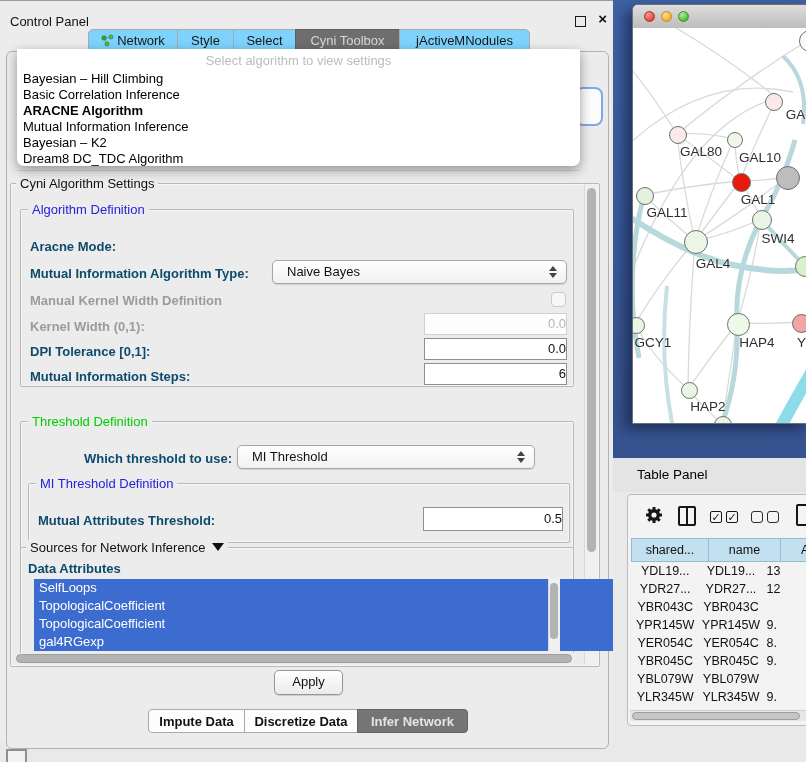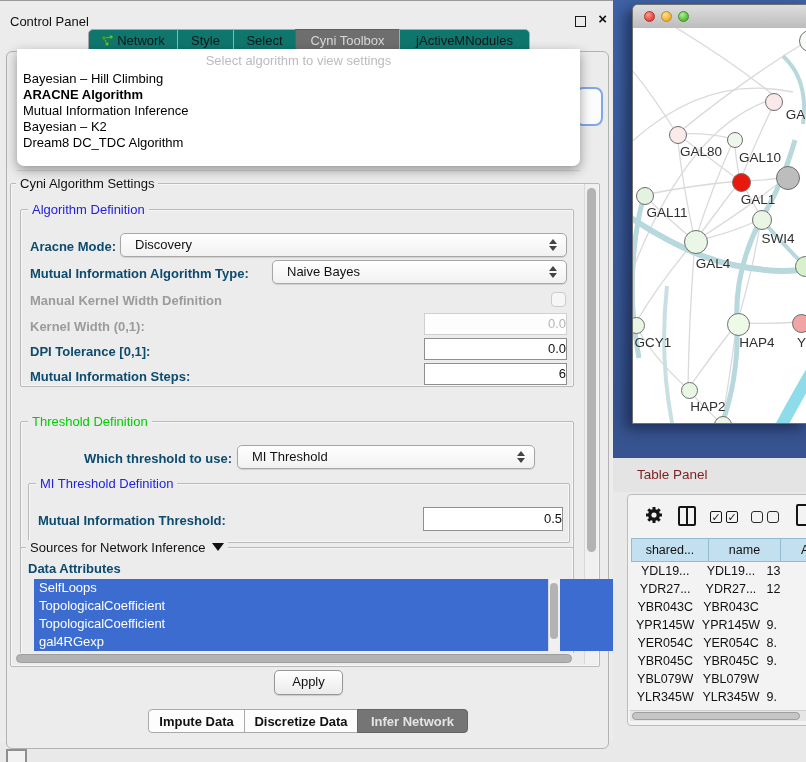--- a/index.html
+++ b/index.html
@@ -5,21 +5,21 @@
   html,body{margin:0;padding:0;}
   body{width:806px;height:762px;overflow:hidden;position:relative;background:#e9e9e9;
        font-family:"Liberation Sans","DejaVu Sans",sans-serif;-webkit-font-smoothing:antialiased;}
   .abs{position:absolute;}
   
   .cp-window{left:0;top:8;width:613px;height:741px;background:#ececec;border-top:1px solid #9a9a9a;}
   .cp-title{left:10px;top:13px;font-size:13px;color:#111;}
   .win-float{right:27px;top:15px;width:9px;height:9px;border:1.5px solid #1a1a1a;background:transparent;}
   .win-close{right:6px;top:9px;font-size:15px;font-weight:bold;color:#111;}
   .tab{top:28px;height:22px;line-height:22px;text-align:center;font-size:13px;color:#161616;
-       background:#0f766e;border:1px solid #a9a9a9;box-sizing:border-box;}
+       background:#7dd3fc;border:1px solid #a9a9a9;box-sizing:border-box;}
   .tab.first{border-radius:5px 0 0 0;}
   .tab.last{border-radius:0 5px 0 0;}
   .tab.sel{background:#6e6e6e;color:#d8d8d8;border-color:#5f5f5f;}
   .cp-card{left:6px;top:50px;width:601px;height:696px;border:1px solid #b2b2b2;border-radius:6px;background:#ececec;}
   .hline{height:1px;background:#d4d4d4;}
   
   .fieldset{border:1px solid #b9b9b9;border-radius:2px;box-shadow:0 0 0 1px #f7f7f7 inset;}
   .ftitle{font-size:13px;background:#ececec;padding:0 4px;white-space:nowrap;}
   .blabel{font-size:13px;font-weight:bold;color:#0c4a6e;white-space:nowrap;}
   .glabel{font-size:13px;font-weight:bold;color:#9b9b9b;white-space:nowrap;}
@@ -58,21 +58,21 @@
               border-radius:6px 6px 0 0;box-shadow:-7px 5px 14px rgba(8,16,44,.55);box-sizing:border-box;}
   .net-titlebar{left:0;top:0;right:0;height:23px;background:linear-gradient(#dedede,#bcbcbc);
                 border-bottom:1px solid #8d8d8d;border-radius:5px 5px 0 0;}
   .light{width:11px;height:11px;border-radius:50%;top:6px;box-sizing:border-box;}
   .net-canvas{left:0;top:23px;width:176px;height:395px;overflow:hidden;background:#fff;}
   .node{position:absolute;border-radius:50%;border:1px solid #6e6e6e;box-sizing:content-box;}
   .nlabel{position:absolute;transform:translate(-50%,-50%);font-size:13.5px;color:#2f2f2f;white-space:nowrap;
           text-shadow:0 0 2px #fff;}
   
   .tp-strip{left:613px;top:458px;width:193px;height:34px;background:#e4e4e4;border-bottom:1px solid #d6d6d6;}
-  .tp-title{left:24px;top:9px;font-size:13.5px;color:#7f1d1d;text-align:center;}
+  .tp-title{left:24px;top:9px;font-size:13.5px;color:#000000;text-align:center;}
   .tp-bg{left:613px;top:492px;width:193px;height:270px;background:#e9e9e9;}
   .tp-card{left:627px;top:494px;width:200px;height:230px;background:#f3f3f3;border:1px solid #bdbdbd;border-radius:4px;}
   .icon-split{width:18px;height:20px;border:2px solid #151515;border-radius:2px;box-sizing:border-box;}
   .icon-split::after{content:"";position:absolute;left:6px;top:0;width:2px;height:16px;background:#151515;}
   .cb{width:12px;height:12px;border:1.5px solid #151515;border-radius:2px;box-sizing:border-box;
       font-size:11px;line-height:10px;text-align:center;color:#151515;font-weight:bold;}
   .cb.empty{border-color:#2a2a2a;border-radius:3px;}
   .icon-doc{width:18px;height:22px;border:2px solid #151515;border-radius:2px;background:#f3f3f3;box-sizing:border-box;}
   .thead-cell{top:538px;height:24px;background:#c2e0ef;border:1px solid #93bcd1;box-sizing:border-box;
               font-size:12.5px;color:#111;text-align:center;line-height:22px;}
@@ -114,27 +114,20 @@
   <div class="abs ftitle" style="left:16px;top:175px;color:#111;">Cyni Algorithm Settings</div>
 
   <div class="abs vtrack" style="left:584px;top:183px;width:13px;height:480px;">
     <div class="abs vthumb" style="left:2px;top:4px;width:9px;height:364px;"></div>
   </div>
 
   <div class="abs fieldset" style="left:20px;top:208px;width:552px;height:176px;"></div>
   <div class="abs ftitle" style="left:28px;top:201px;color:#2222dd;">Algorithm Definition</div>
 
   <div class="abs blabel" style="left:30px;top:238px;">Aracne Mode:</div>
-  <div class="abs combo" style="left:120px;top:232px;width:447px;height:24px;">
-    <span>Discovery</span>
-    <span class="stepper">
-        <span class="u" style="display:block;"></span>
-        <span class="d" style="display:block;"></span>
-      </span>
-  </div>
 
   <div class="abs blabel" style="left:30px;top:265px;">Mutual Information Algorithm Type:</div>
   <div class="abs combo" style="left:272px;top:259px;width:295px;height:24px;">
     <span>Naive Bayes</span>
     <span class="stepper">
         <span class="u" style="display:block;"></span>
         <span class="d" style="display:block;"></span>
       </span>
   </div>
 
@@ -158,21 +151,21 @@
   <div class="abs combo" style="left:237px;top:444px;width:298px;height:24px;">
     <span>MI Threshold</span>
     <span class="stepper">
         <span class="u" style="display:block;"></span>
         <span class="d" style="display:block;"></span>
       </span>
   </div>
 
   <div class="abs fieldset" style="left:28px;top:482px;width:540px;height:58px;"></div>
   <div class="abs ftitle" style="left:36px;top:475px;color:#2222dd;">MI Threshold Definition</div>
-  <div class="abs blabel" style="left:38px;top:512px;">Mutual Information Threshold:</div>
+  <div class="abs blabel" style="left:38px;top:512px;">Mutual Attributes Threshold:</div>
   <div class="abs field" style="left:423px;top:506px;width:140px;height:24px;line-height:22px;">0.5</div>
 
   <div class="abs fieldset" style="left:20px;top:546px;width:552px;height:110px;"></div>
   <div class="abs ftitle" style="left:26px;top:539px;color:#111;"><span>Sources for Network Inference</span><span class="tri-down"></span></div>
   <div class="abs blabel" style="left:28px;top:560px;">Data Attributes</div>
 
   <div class="abs" style="left:34px;top:578px;width:606px;height:72px;background:#3d6cd0;">
       <div class="attr-item">SelfLoops</div>
       <div class="attr-item">TopologicalCoefficient</div>
       <div class="attr-item">TopologicalCoefficient</div>
@@ -189,20 +182,21 @@
   <div class="abs apply-btn" style="left:274px;top:669px;width:67px;height:23px;">Apply</div>
 
   <div class="abs btab" style="left:148px;width:97px;border-radius:4px 0 0 4px;top:708px;"><span>Impute Data</span></div>
   <div class="abs btab" style="left:244px;width:114px;top:708px;"><span>Discretize Data</span></div>
   <div class="abs btab sel" style="left:357px;width:111px;border-radius:0 4px 4px 0;top:708px;"><span>Infer Network</span></div>
 
   <div class="abs dd-popup">
     <div class="dd-ph">Select algorithm to view settings</div>
     <div style="padding-top:2px;">
         <div class="dd-item">Bayesian – Hill Climbing</div>
+        <div class="dd-item">Basic Correlation Inference</div>
         <div class="dd-item bold">ARACNE Algorithm</div>
         <div class="dd-item">Mutual Information Inference</div>
         <div class="dd-item">Bayesian – K2</div>
         <div class="dd-item">Dream8 DC_TDC Algorithm</div>
       </div>
   </div>
 </div>
 
 <div class="abs desktop"></div>
 

